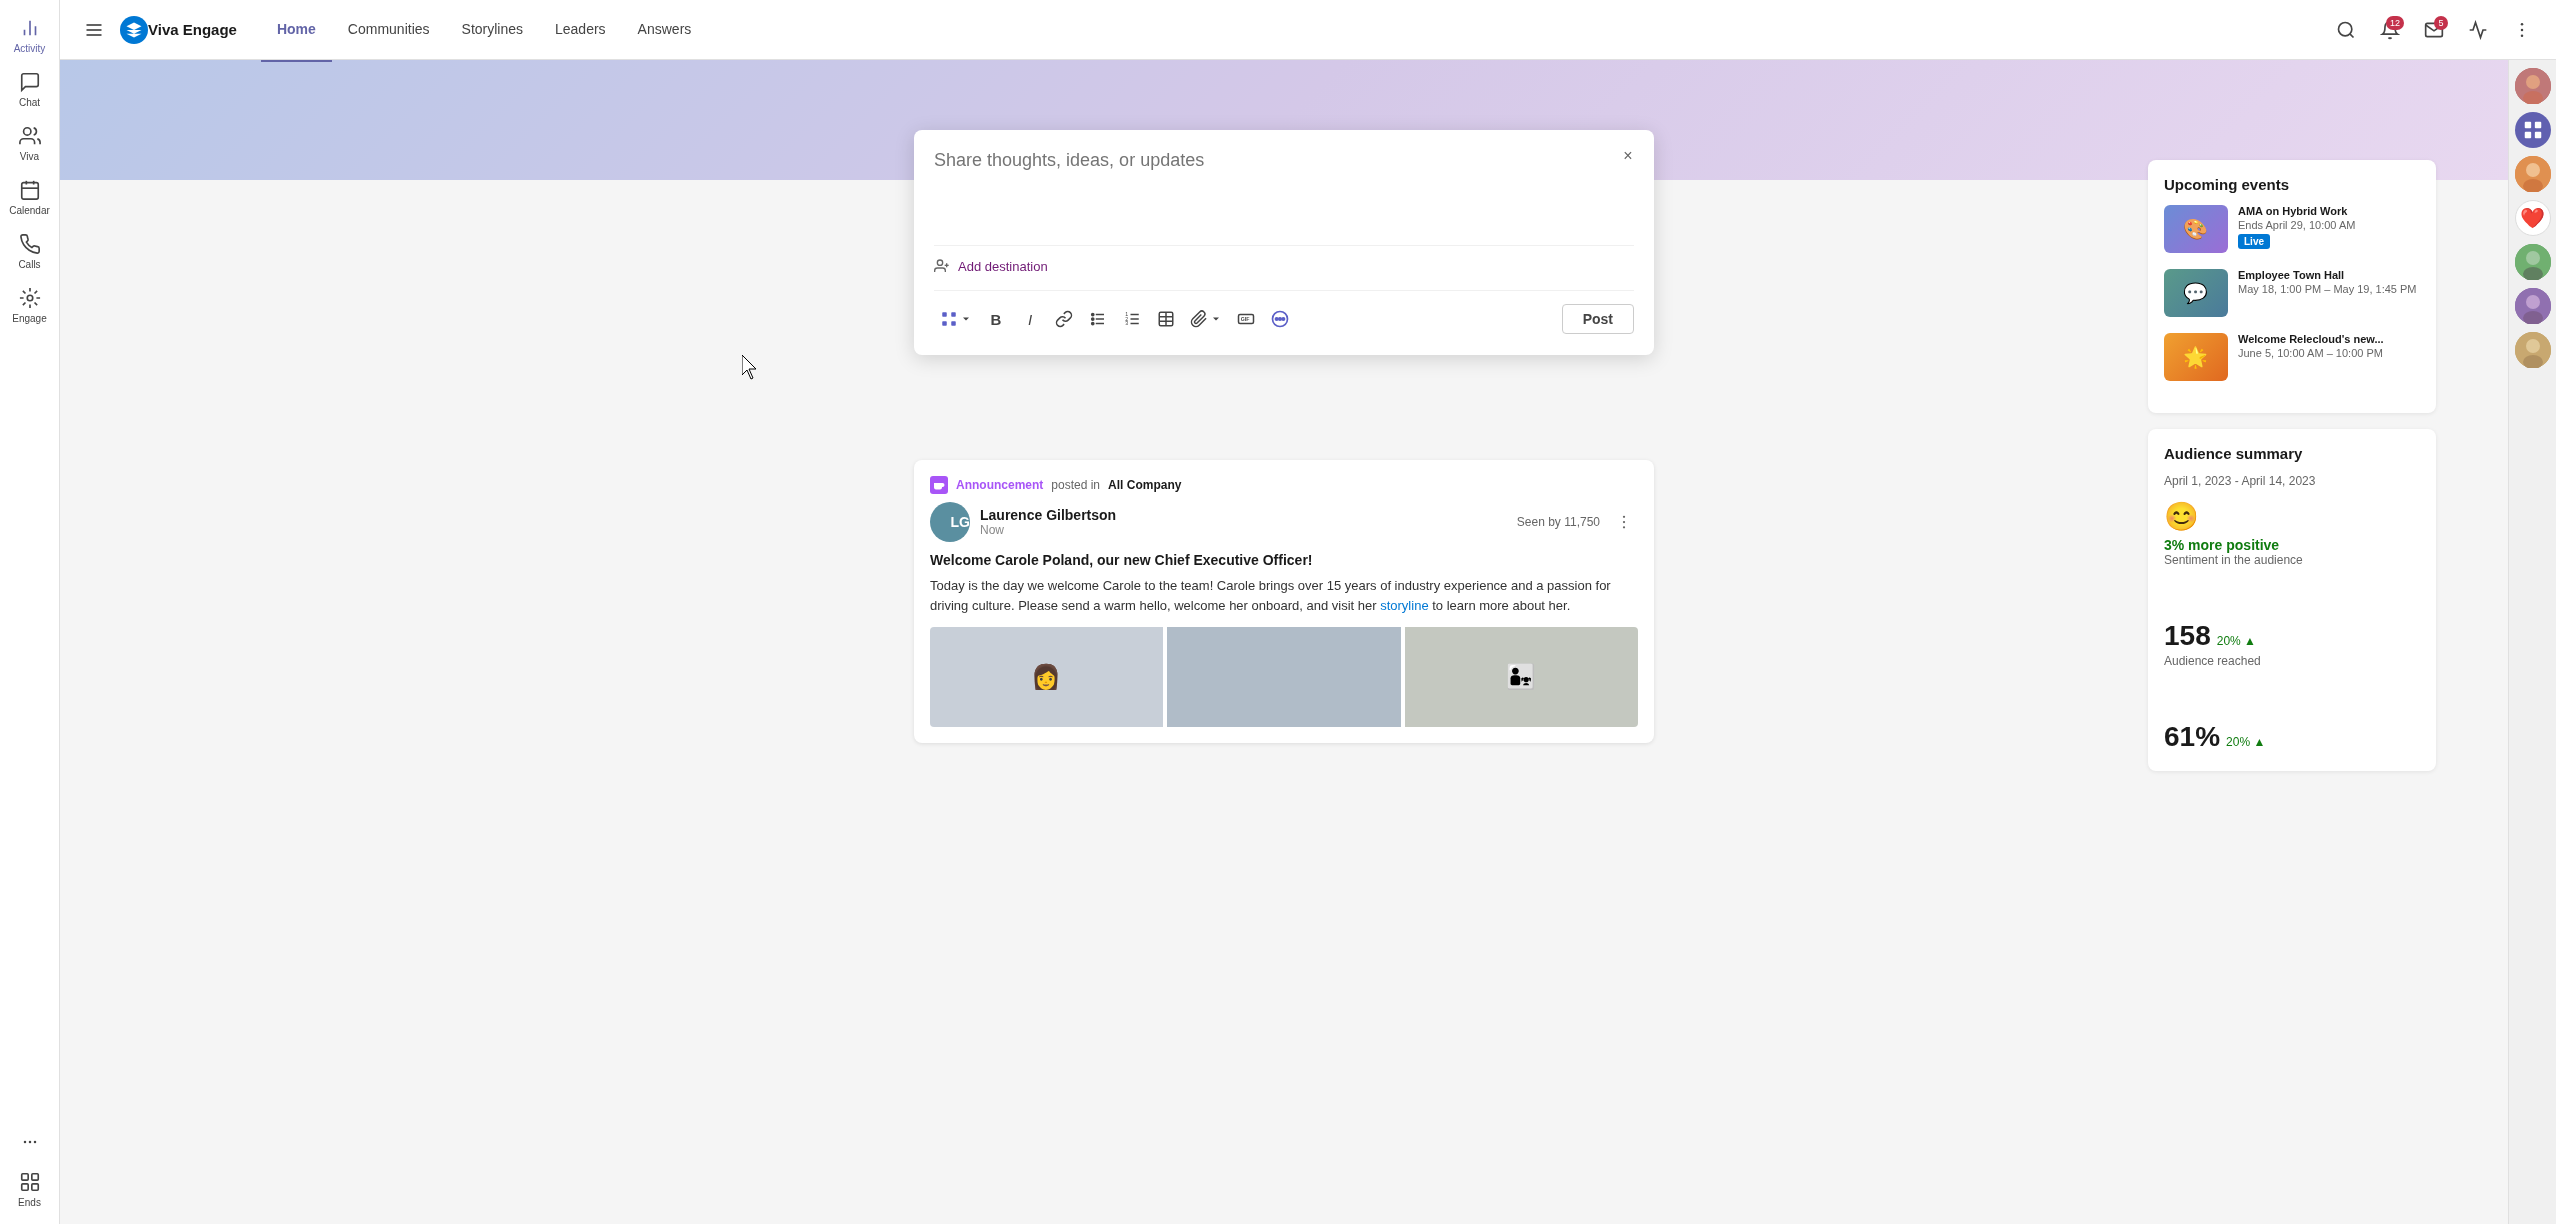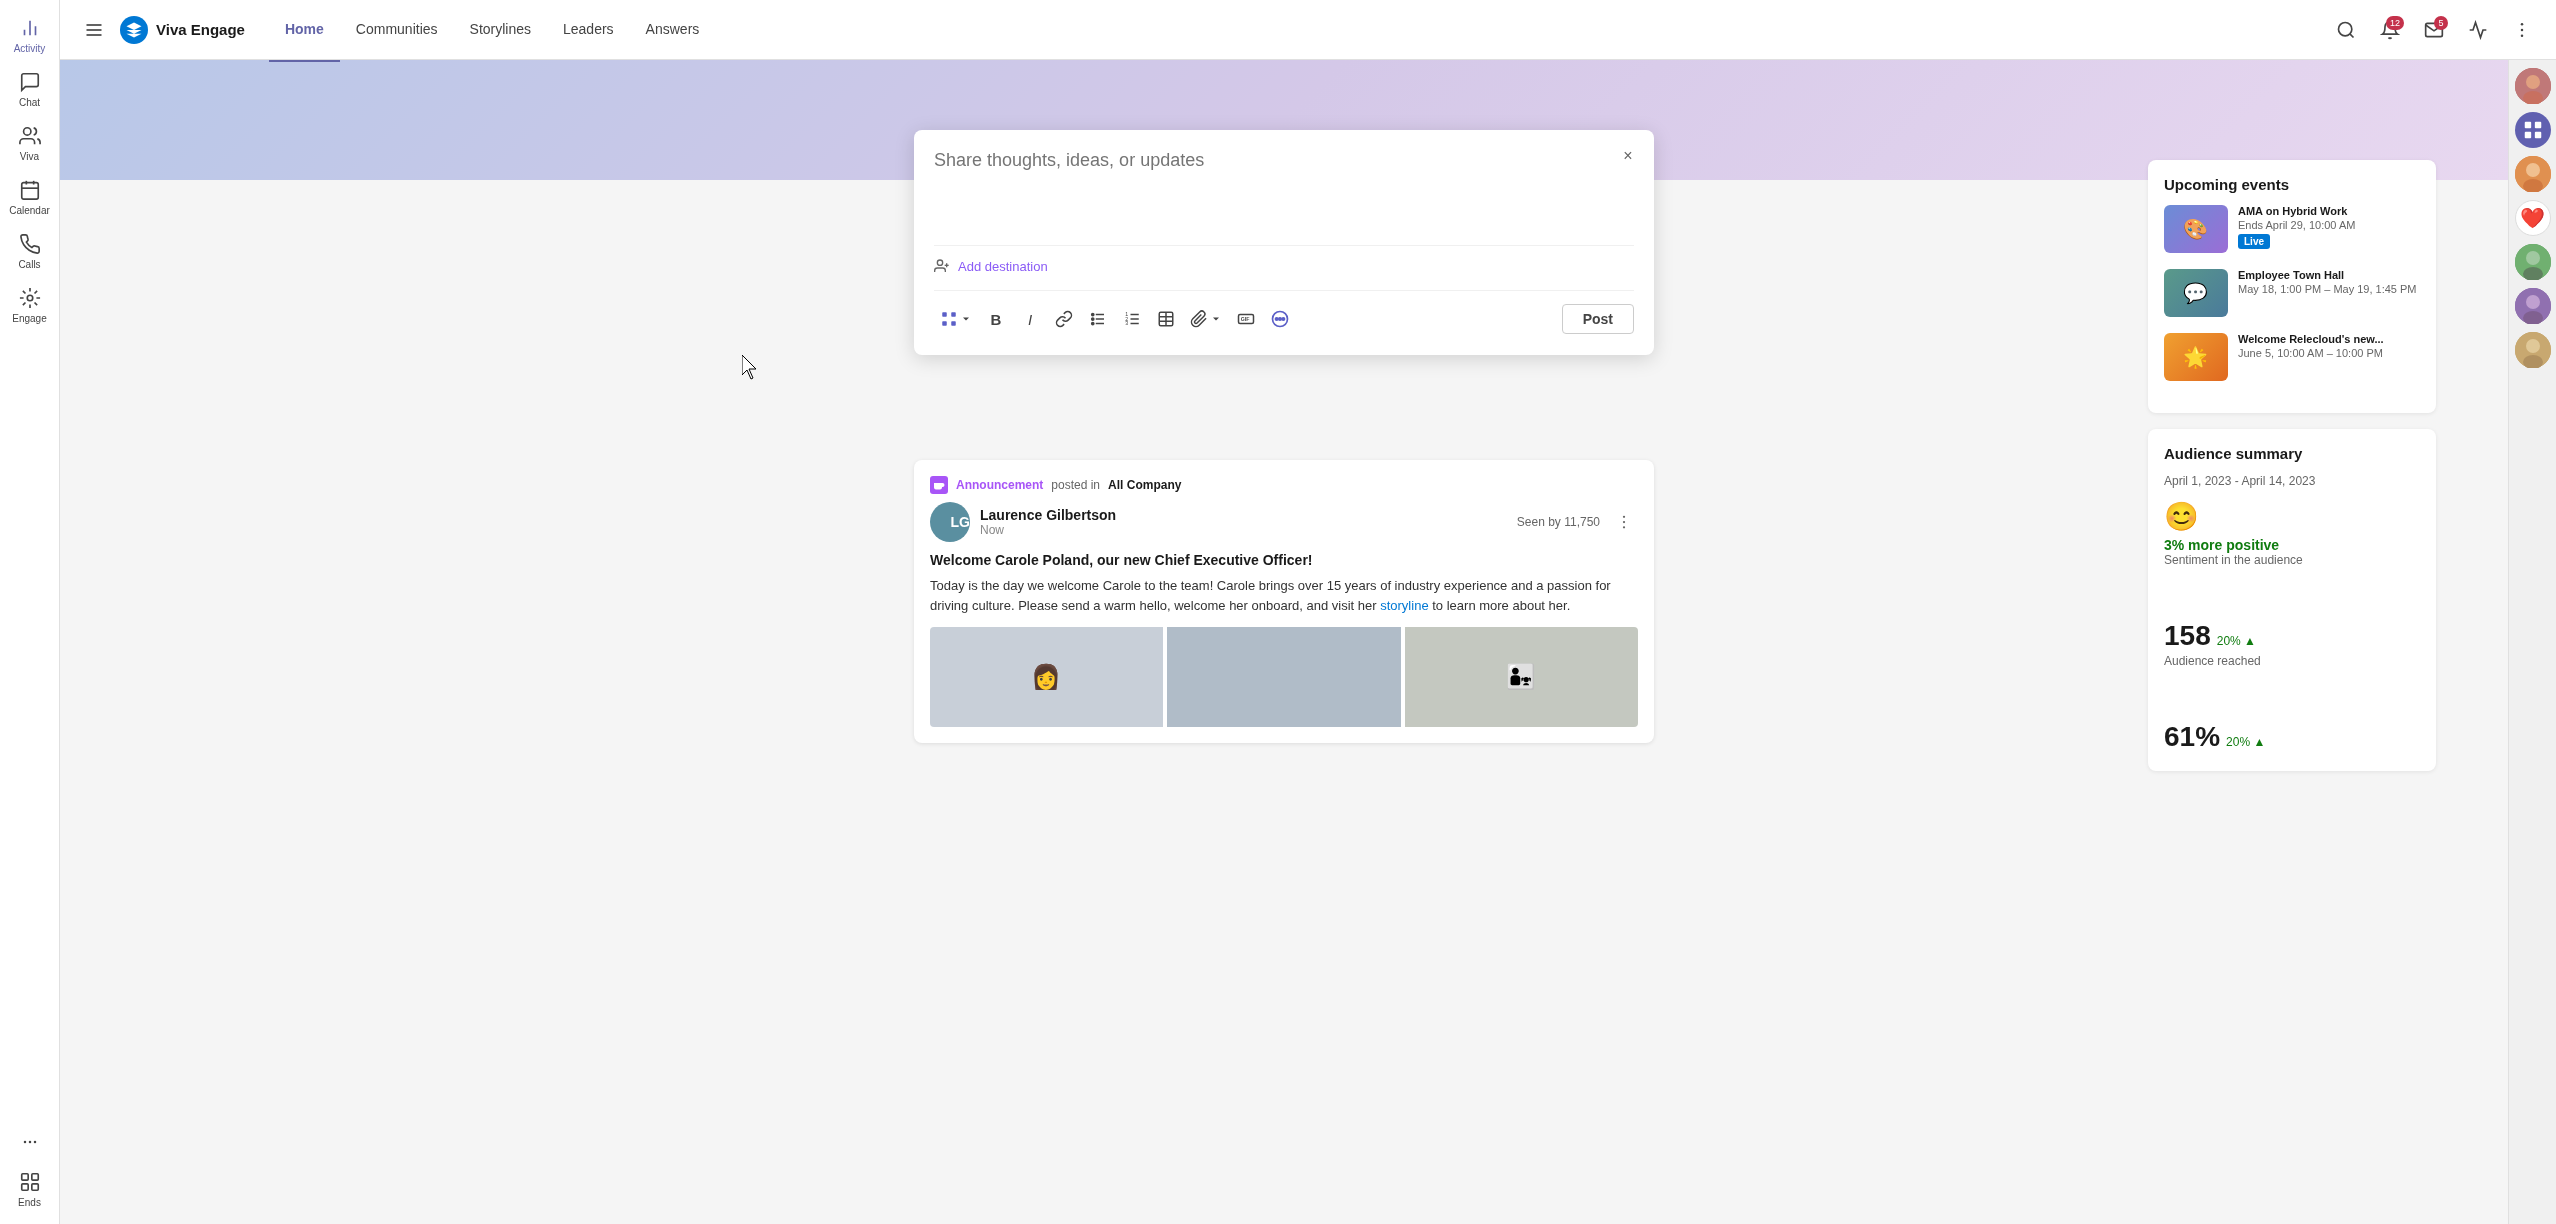--- a/index.html
+++ b/index.html
@@ -47,21 +47,21 @@
       padding: 0 16px;
       z-index: 100;
       gap: 0;
     }
     .hamburger-btn {
       width: 36px; height: 36px;
       display: flex; align-items: center; justify-content: center;
       cursor: pointer; border-radius: 4px; margin-right: 8px;
     }
     .brand-logo {
-      display: flex; align-items: center; gap: 8px;
+      display: flex; align-items: center; 
       margin-right: 24px;
     }
     .brand-logo .logo-circle {
       width: 28px; height: 28px; background: #0078d4;
       border-radius: 50%; display: flex; align-items: center; justify-content: center;
     }
     .brand-name { font-size: 15px; font-weight: 600; color: #1a1a1a; }
     .nav-links { display: flex; align-items: center; gap: 0; }
     .nav-link {
       padding: 0 16px;
@@ -142,21 +142,21 @@
       border: none;
       outline: none;
       font-size: 18px;
       color: #999;
       resize: none;
       font-family: 'Segoe UI', Arial, sans-serif;
       cursor: text;
     }
     .composer-destination {
       display: flex; align-items: center; gap: 8px;
-      color: #8b5cf6; font-size: 13px;
+      color: #701a75; font-size: 13px;
       padding: 12px 0;
       border-top: 1px solid #f0f0f0;
       margin-top: 12px;
       cursor: pointer;
     }
     .composer-toolbar {
       display: flex; align-items: center; gap: 2px;
       padding-top: 12px;
       border-top: 1px solid #f0f0f0;
       margin-top: 4px;

